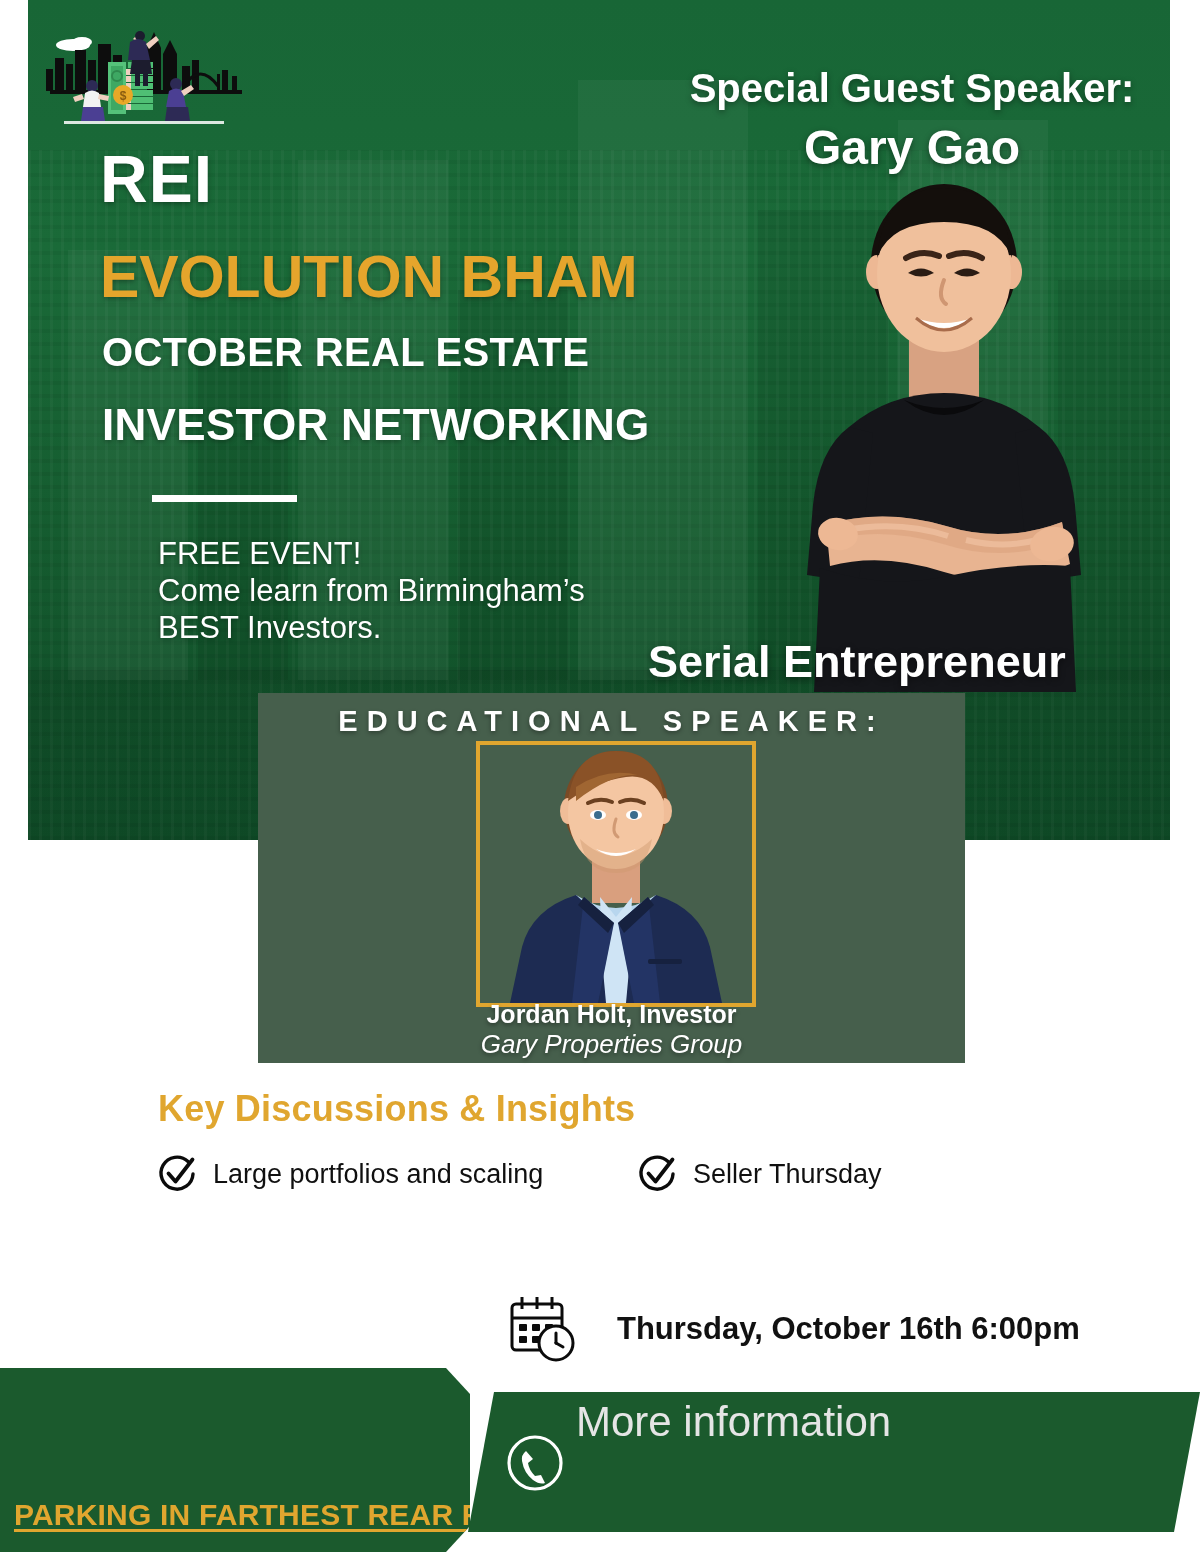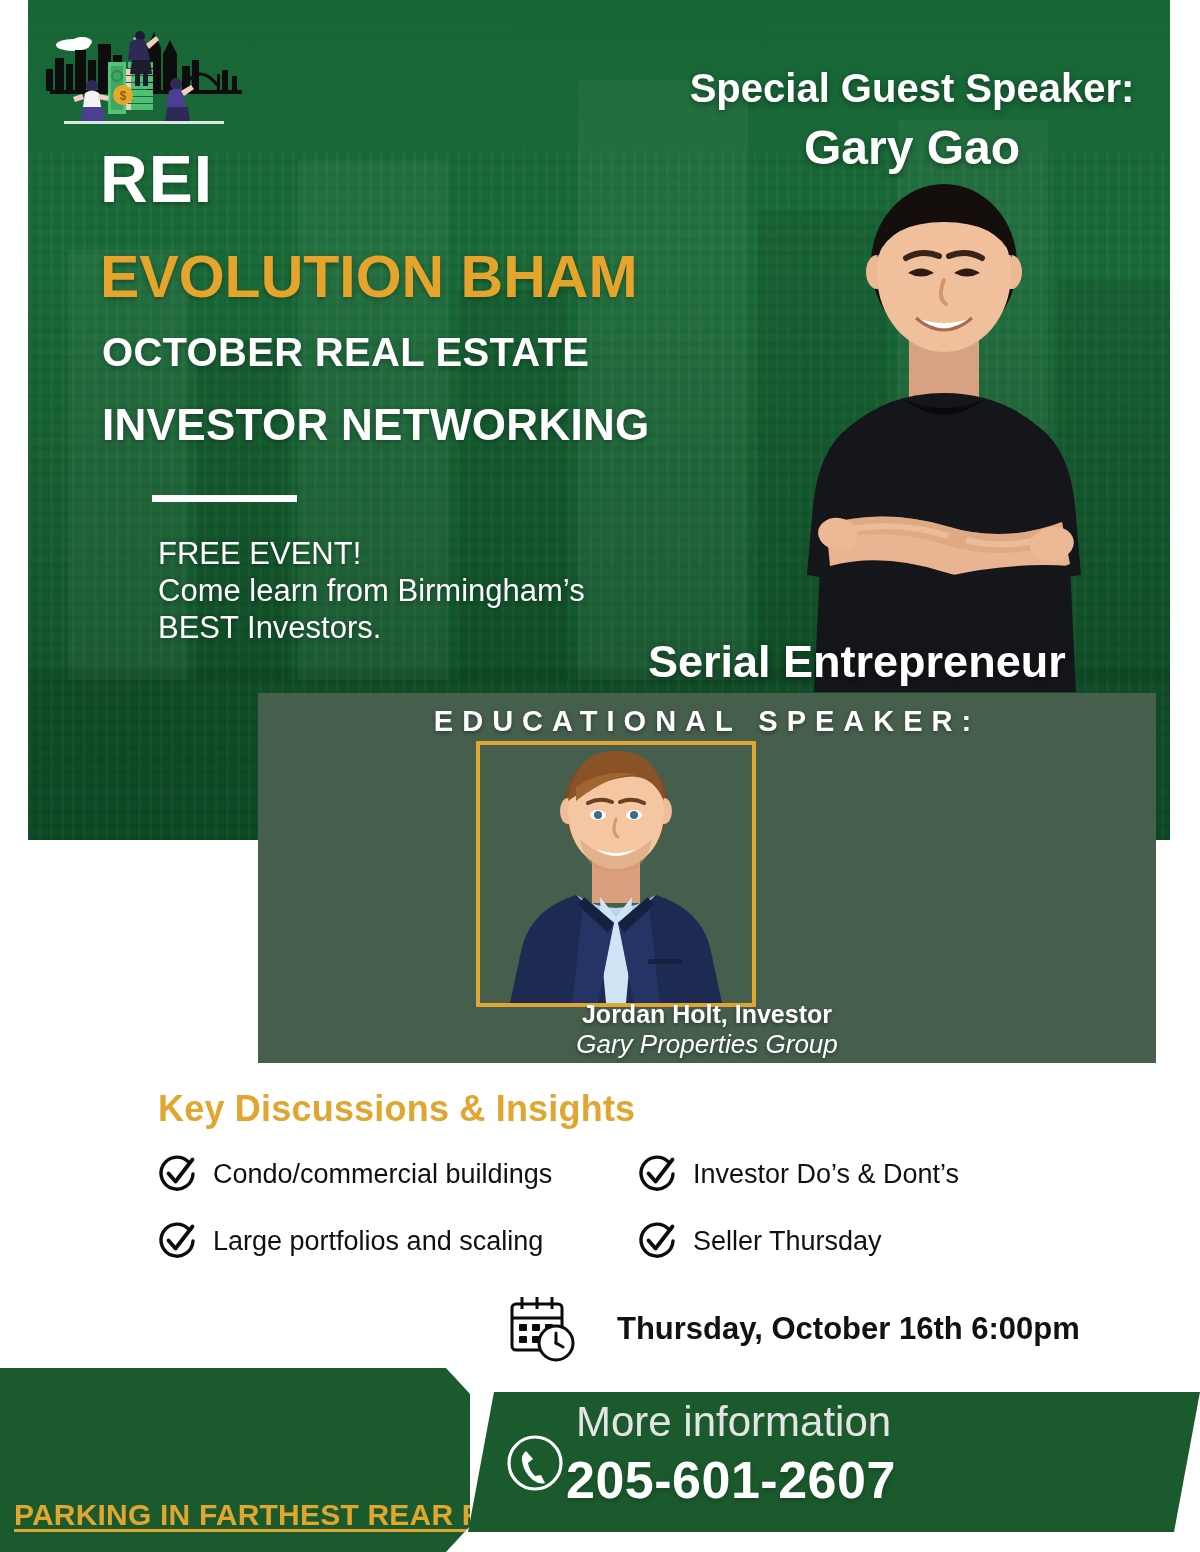--- a/index.html
+++ b/index.html
@@ -90,23 +90,22 @@
     text-shadow:0 2px 7px rgba(0,0,0,.45);
     white-space:nowrap;
   }
 
   
   .guest{position:absolute;left:706px;top:172px;width:420px;height:520px;}
   .guest svg{display:block;width:100%;height:100%;}
 
   
   .edu{
-    position:absolute;left:258px;top:693px;width:854px;height:370px;
+    position:absolute;left:258px;top:693px;width:707px;height:370px;
     background:#465f4c;
-    padding-left:44px;
   }
   .edu-title{
     position:absolute;left:0;top:12px;width:100%;text-align:center;
     font-size:29px;font-weight:bold;color:#ffffff;letter-spacing:9px;
     text-shadow:0 2px 4px rgba(0,0,0,.35);
   }
   .edu-photo{
     position:absolute;left:218px;top:48px;width:272px;height:258px;
     border:4px solid #e0a62f;overflow:hidden;background:#465f4c;
   }
@@ -381,40 +380,20 @@
     </svg>
   </div>
 
   <div class="edu-name">Jordan Holt, Investor</div>
   <div class="edu-co">Gary Properties Group</div>
 </div>
 
 <div class="kd-title">Key Discussions &amp; Insights</div>
 
 <div class="kd-grid">
-  <div class="kd-row">
-    <div class="kd-cell c1">
-      <span class="chk">
-        <svg viewBox="0 0 44 44" xmlns="http://www.w3.org/2000/svg">
-          <path d="M33 9.5 A16 16 0 1 0 38 22" fill="none" stroke="#0b0b0b" stroke-width="3.4" stroke-linecap="round"></path>
-          <path d="M13.5 21.5 L20.5 29.5 L37.5 7.5" fill="none" stroke="#0b0b0b" stroke-width="3.8" stroke-linecap="round" stroke-linejoin="round"></path>
-        </svg>
-      </span>
-      <span class="kd-label">Condo/commercial buildings</span>
-    </div>
-    <div class="kd-cell c2">
-      <span class="chk">
-        <svg viewBox="0 0 44 44" xmlns="http://www.w3.org/2000/svg">
-          <path d="M33 9.5 A16 16 0 1 0 38 22" fill="none" stroke="#0b0b0b" stroke-width="3.4" stroke-linecap="round"></path>
-          <path d="M13.5 21.5 L20.5 29.5 L37.5 7.5" fill="none" stroke="#0b0b0b" stroke-width="3.8" stroke-linecap="round" stroke-linejoin="round"></path>
-        </svg>
-      </span>
-      <span class="kd-label">Investor Do’s &amp; Dont’s</span>
-    </div>
-  </div>
 
   <div class="kd-row">
     <div class="kd-cell c1">
       <span class="chk">
         <svg viewBox="0 0 44 44" xmlns="http://www.w3.org/2000/svg">
           <path d="M33 9.5 A16 16 0 1 0 38 22" fill="none" stroke="#0b0b0b" stroke-width="3.4" stroke-linecap="round"></path>
           <path d="M13.5 21.5 L20.5 29.5 L37.5 7.5" fill="none" stroke="#0b0b0b" stroke-width="3.8" stroke-linecap="round" stroke-linejoin="round"></path>
         </svg>
       </span>
       <span class="kd-label">Large portfolios and scaling</span>
@@ -463,14 +442,13 @@
 </div>
 
 <div class="band-right">
   <span class="phone-ico">
     <svg viewBox="0 0 58 58" xmlns="http://www.w3.org/2000/svg">
       <circle cx="29" cy="29" r="26" fill="none" stroke="#ffffff" stroke-width="3.2"></circle>
       <path d="M20 17 q-5 4 -4 10 q2 12 11 19 q7 5 12 3 l-4 -8 l-6 1 q-6 -6 -7 -13 l5 -4 z" fill="#ffffff"></path>
     </svg>
   </span>
   <div class="more">More information</div>
-  <div class="tel">205-601-2607</div>
 </div>
 
 </body></html>

